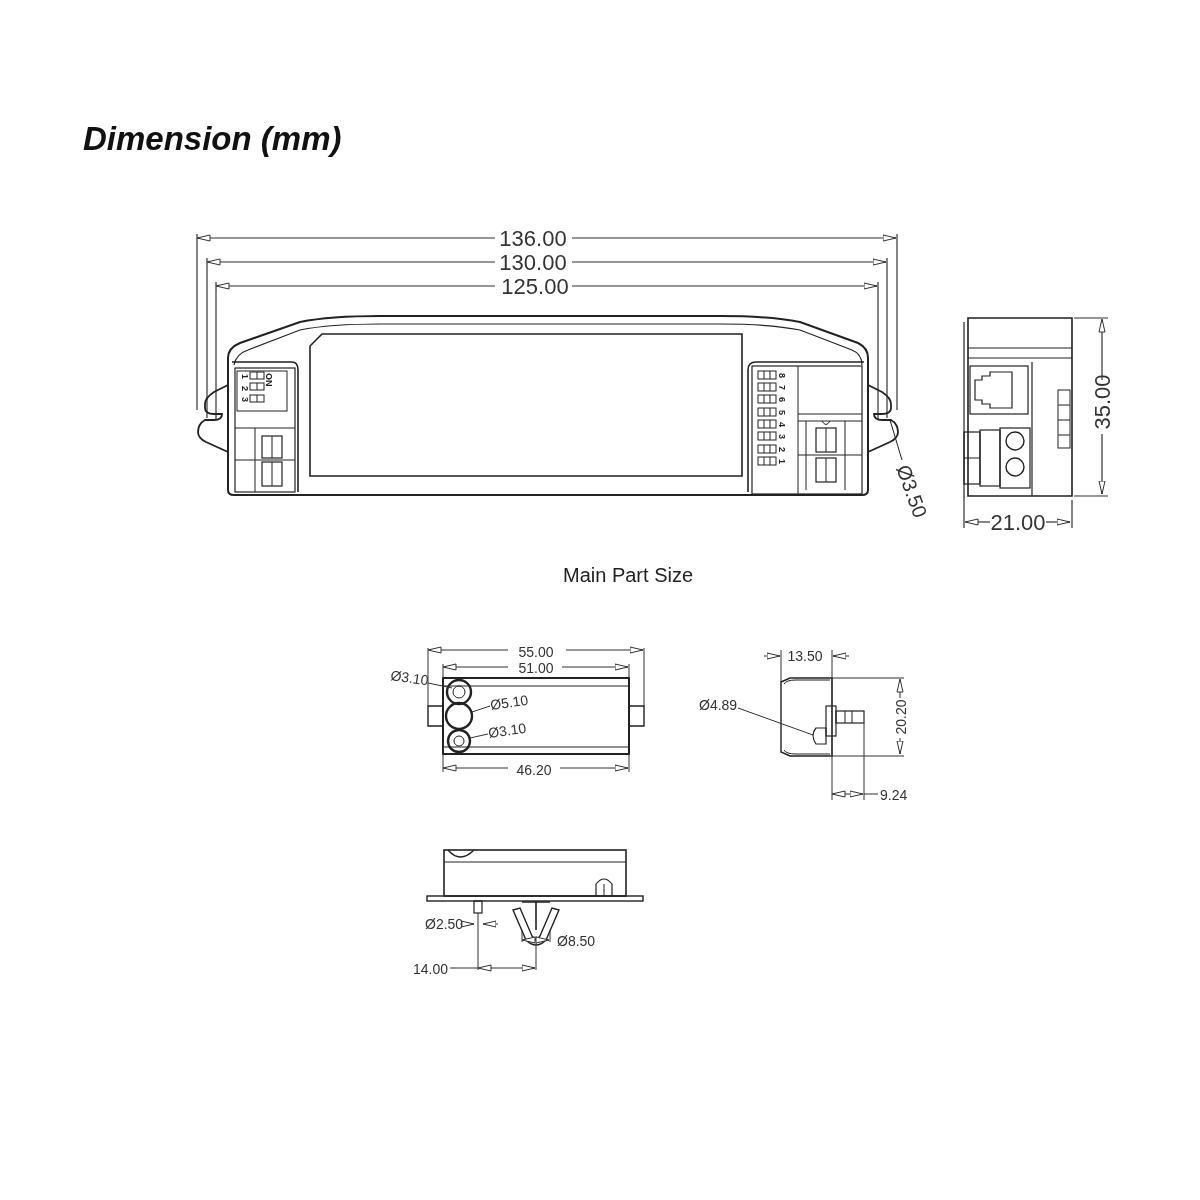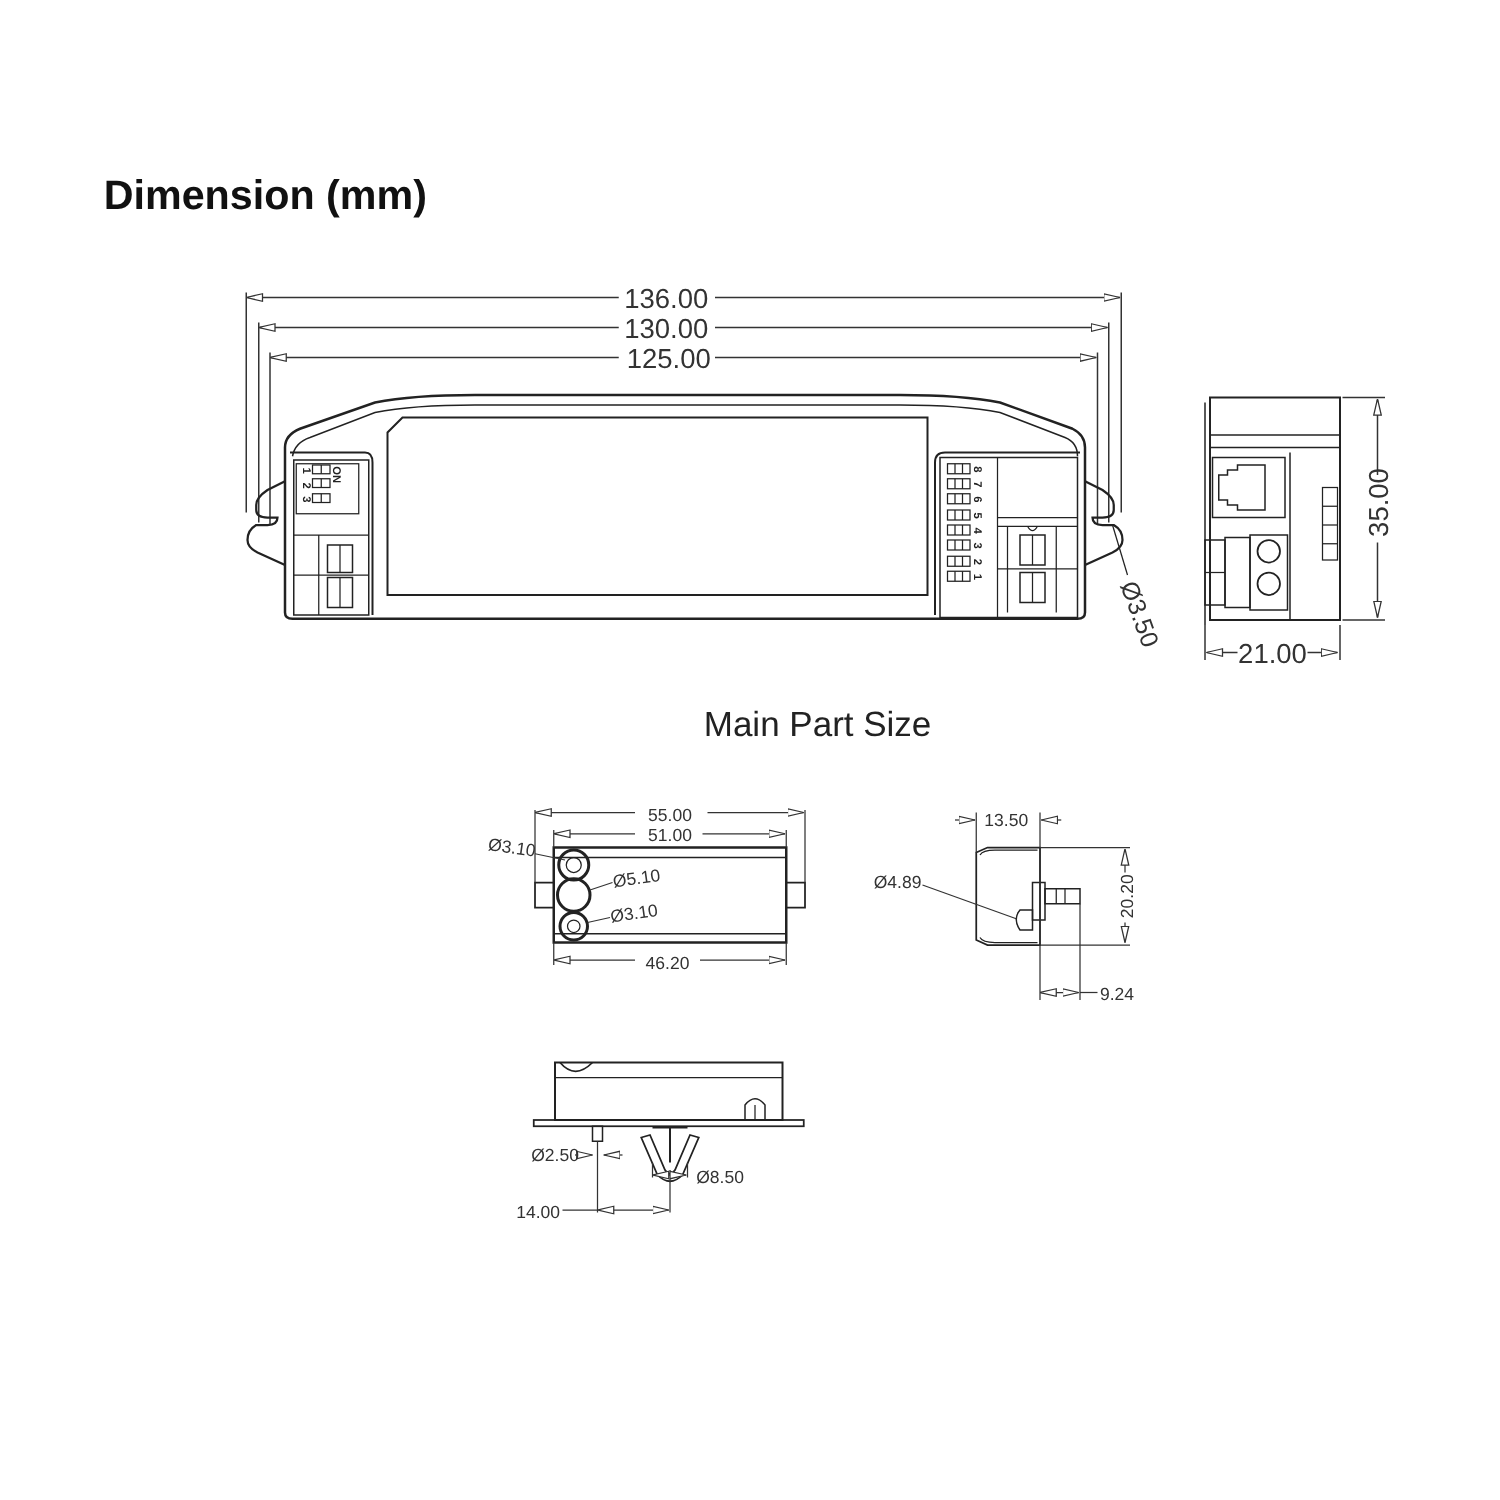--- a/index.html
+++ b/index.html
@@ -1,18 +1,18 @@
 <!DOCTYPE html>
 <html><head>
 <meta charset="utf-8">
 <style>
   html, body { margin: 0; padding: 0; background: #ffffff; }
   body { width: 1200px; height: 1200px; position: relative; overflow: hidden; font-family: "Liberation Sans", sans-serif; }
-  .title { position: absolute; left: 83px; top: 137px; font-size: 33px; font-weight: bold; color: #111; font-family: "Liberation Sans", sans-serif; }
-  .caption { position: absolute; left: 563px; top: 564px; font-size: 28px; color: #222; font-family: "Liberation Sans", sans-serif; }
+  .title { position: absolute; left: 83px; top: 120px; font-size: 33px; font-weight: bold; color: #111; font-family: "Liberation Sans", sans-serif; font-style: italic; }
+  .caption { position: absolute; left: 563px; top: 564px; font-size: 20px; color: #222; font-family: "Liberation Sans", sans-serif; }
   svg { position: absolute; left: 0; top: 0; }
   .dim { font-family: "Liberation Sans Narrow", "Liberation Sans", sans-serif; fill: #333; }
 </style>
 </head>
 <body>
 
 <div class="title">Dimension (mm)</div>
 
 <svg width="1200" height="1200" viewBox="0 0 1200 1200">
   <defs>

